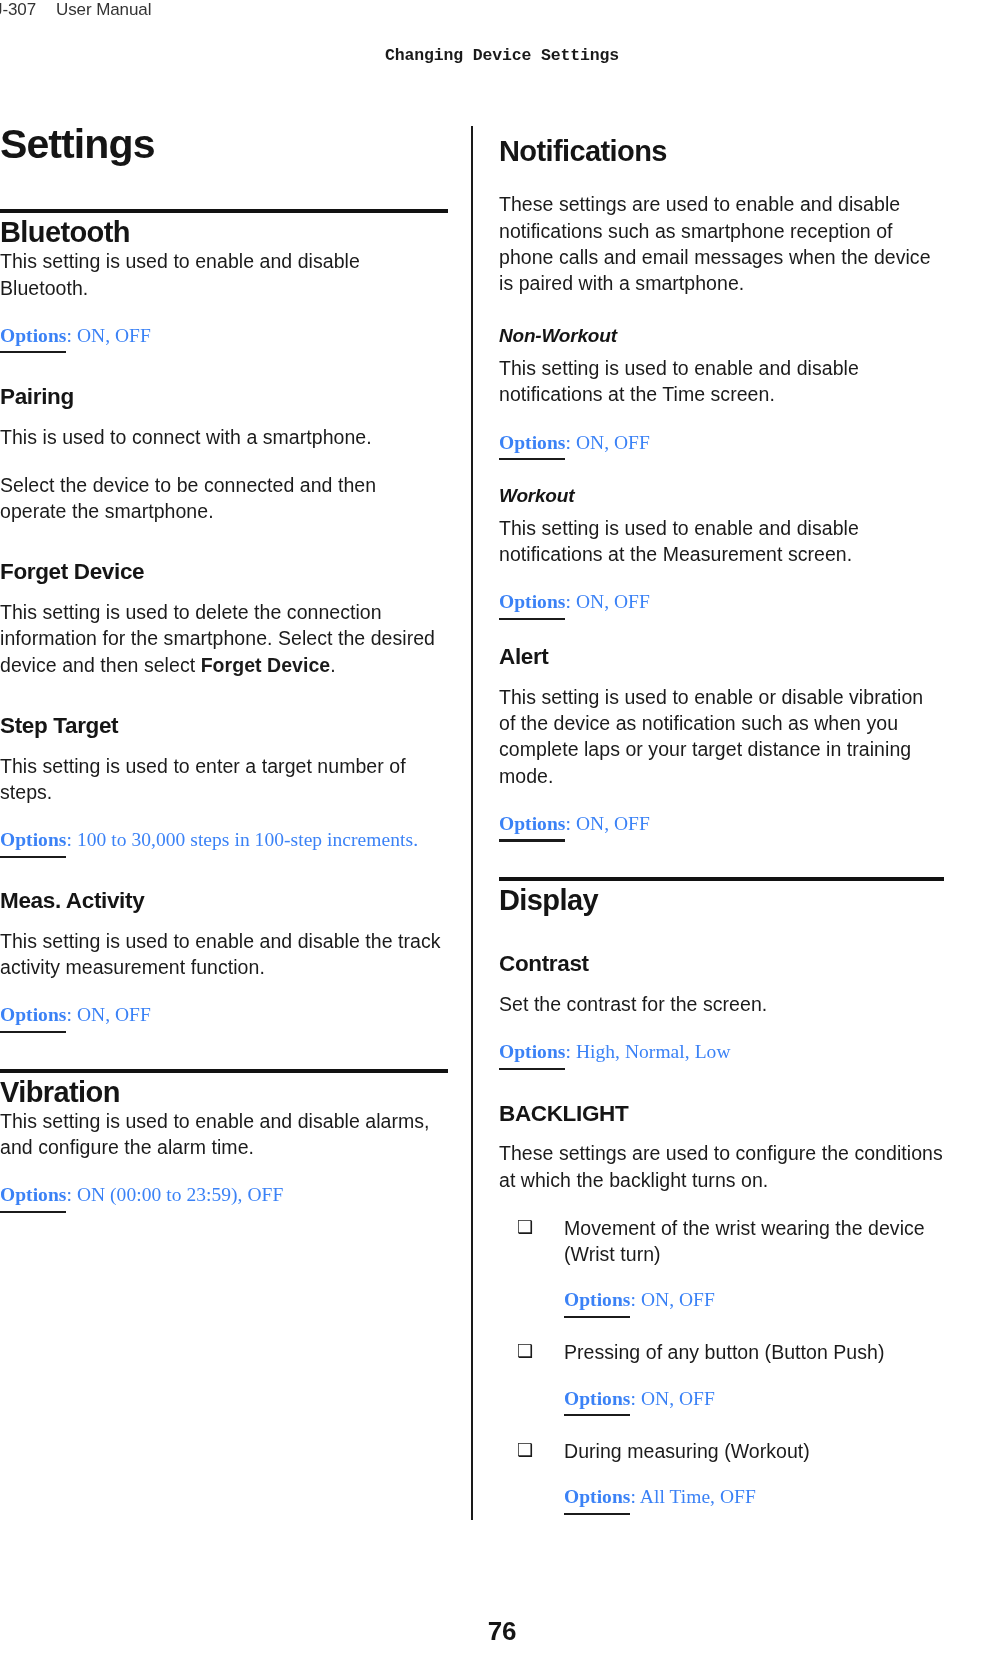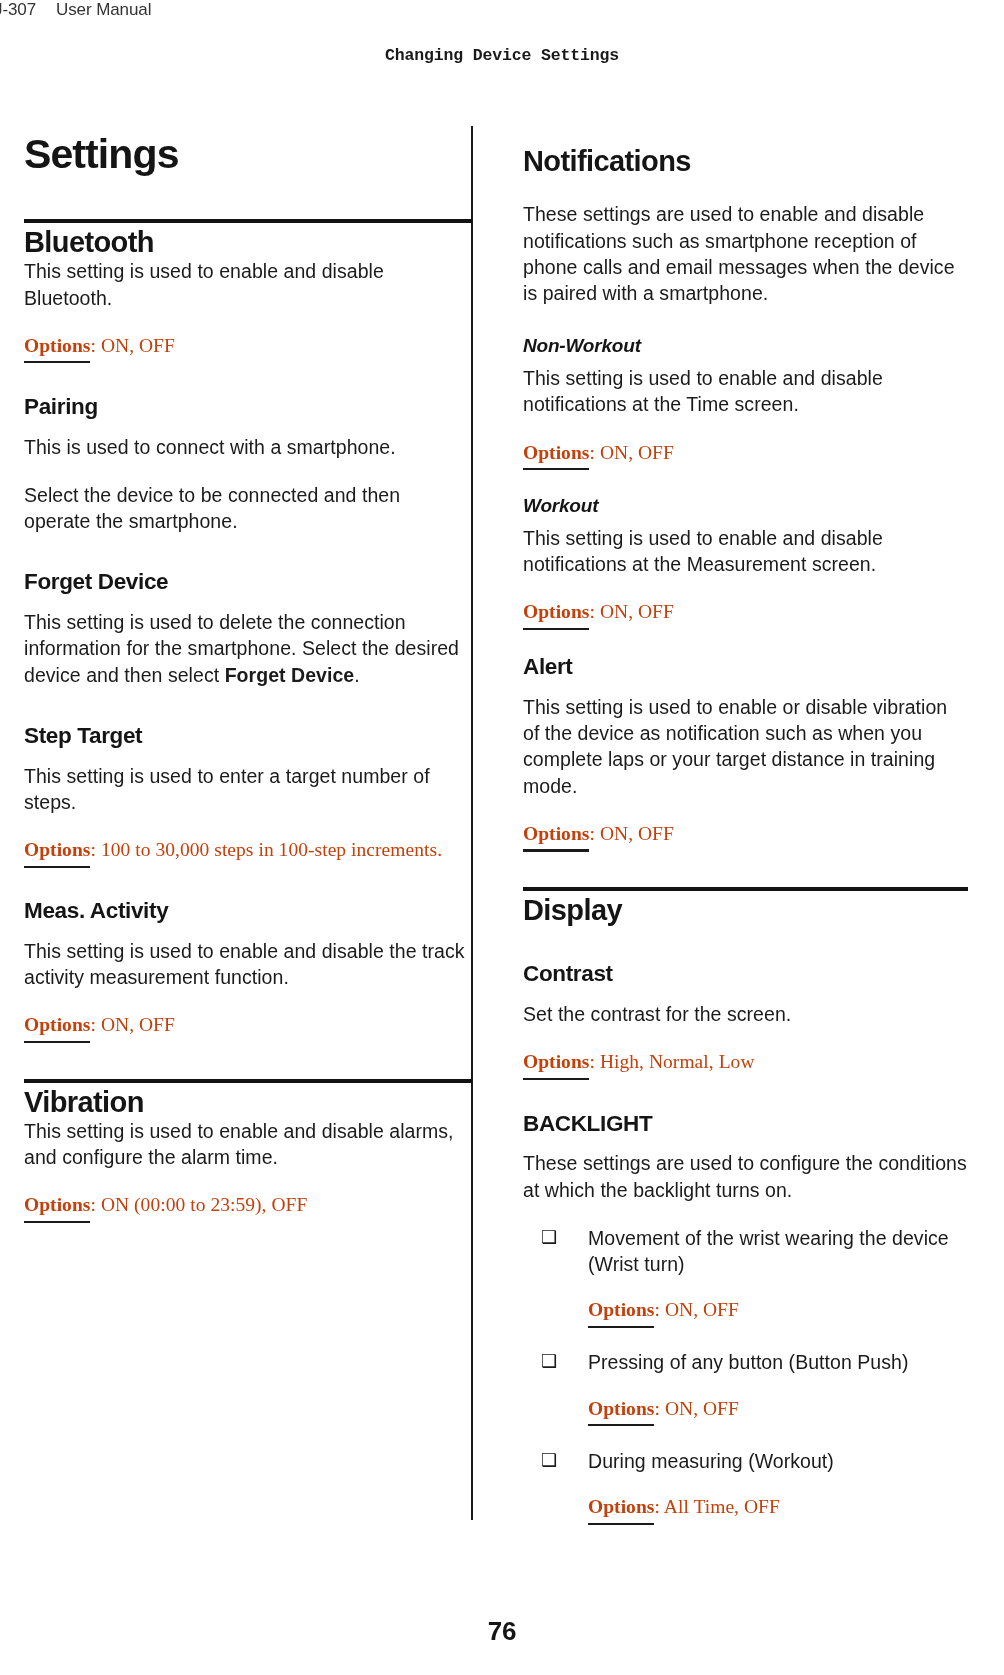--- a/index.html
+++ b/index.html
@@ -52,22 +52,21 @@
   
   .page-body {
     position: absolute;
     top: 120px;
     left: 0;
     width: 1004px;
     height: 1410px;
   }
   .col {
     position: absolute;
-    top: 14px;
-    margin-left: 24px;
+    top: 4px;
   }
   .col-left  { left: 0px;   width: 448px; }
   .col-right { left: 499px; width: 445px; }
 
   .col-divider {
     position: absolute;
     left: 471px;
     top: 6px;
     width: 1.6px;
     height: 1394px;
@@ -134,21 +133,21 @@
     letter-spacing: 0.05px;
   }
   p.body:last-child { margin-bottom: 0; }
   p.body b { font-weight: 700; }
 
   
   .opt-line {
     font-family: "Liberation Serif", serif;
     font-size: 19.5px;
     line-height: 1.345;
-    color: #c2410c;
+    color: #3b82f6;
     margin: 0 0 22px 0;
     letter-spacing: 0.05px;
   }
   .opt-label {
     font-weight: 700;
     position: relative;
     display: inline-block;
   }
   .opt-label::after {
     content: "";

